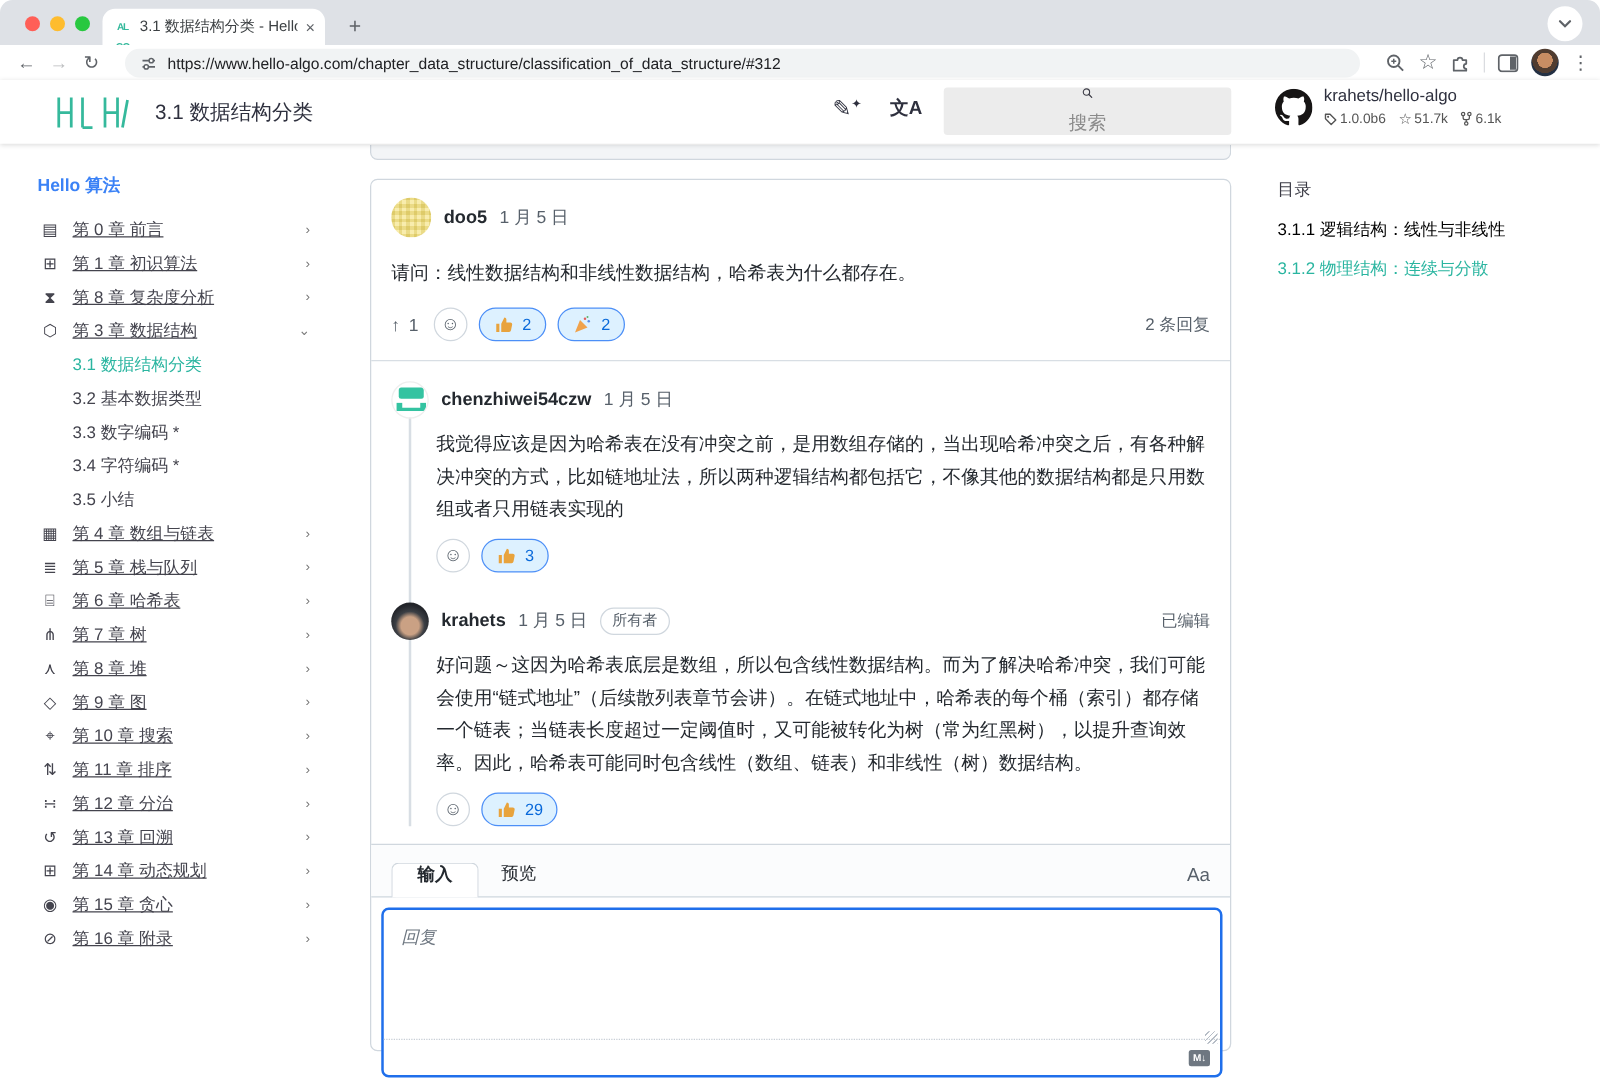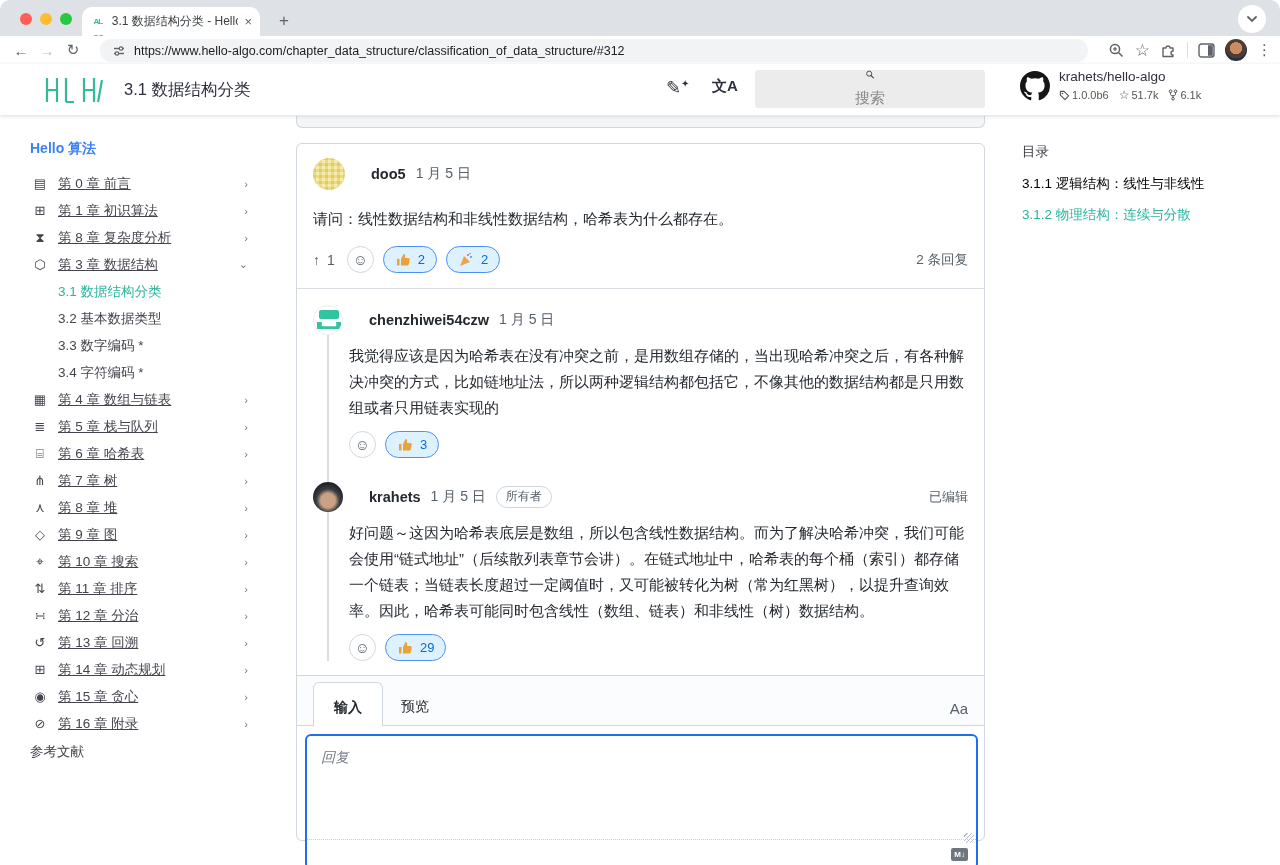--- a/index.html
+++ b/index.html
@@ -83,21 +83,21 @@
     background-blend-mode:multiply; }
   .av-r1 { width:30px; height:30px; background:
       linear-gradient(#fff,#fff); position:relative; overflow:hidden; border:1px solid #eee; }
   .av-r1::before { content:""; position:absolute; left:5px; top:4px; width:20px; height:9px;
       background:#34c3a1; border-radius:2px; }
   .av-r1::after { content:""; position:absolute; left:3px; top:16px; width:24px; height:7px;
       background:#34c3a1; clip-path:polygon(0 0,20% 0,20% 60%,80% 60%,80% 0,100% 0,100% 100%,0 100%); }
   .av-r2 { width:30px; height:30px;
     background:radial-gradient(circle at 50% 62%, #caa184 0 30%, #3c3f44 48%, #23252a 70%); }
 
-  .c-name { font-weight:bold; font-size:14.5px; color:var(--ink);margin-left:16px; }
+  .c-name { font-weight:bold; font-size:14.5px; color:var(--ink); }
   .c-date { font-size:14px; color:var(--muted); }
   .owner-badge { font-size:12px; color:var(--muted); border:1px solid var(--border);
     border-radius:12px; padding:1px 9px 2px; }
   .edited { margin-left:auto; font-size:13px; color:var(--muted); }
   .c-text { font-size:15px; color:var(--ink); line-height:26px; }
 
   .rx-row { display:flex; align-items:center; gap:9px; }
   .upvote { display:flex; align-items:center; gap:7px; color:var(--muted); font-size:14px; margin-right:3px; }
   .smiley { width:27px; height:27px; border:1px solid var(--border); border-radius:50%;
     background:#fff; color:var(--muted); font-size:15px; line-height:25px; text-align:center; }
@@ -115,21 +115,21 @@
   .thread-line { position:absolute; left:30px; top:18px; bottom:0; width:2px; background:#d8dee4; }
   .reply { position:relative; margin-bottom:14px; }
   .reply .c-head { position:relative; z-index:1; }
   .reply-body { margin-left:36px; }
   .reply .c-text { margin:8px 0 10px; }
 
   .replyform { border-top:1px solid var(--border); margin-top:4px; }
   .tabbar { position:relative; display:flex; align-items:flex-end; padding:6px 16px 0;
     border-bottom:1px solid var(--border); background:#fbfcfd; }
   .tab-write { background:#fff; border:1px solid var(--border); border-bottom:none;
-    border-radius:6px 6px 0 0; padding:16px 20px 9px; font-size:14px; font-weight:bold;
+    border-radius:6px 6px 0 0; padding:0 20px 9px; font-size:14px; font-weight:bold;
     color:var(--ink); margin-bottom:-1px; position:relative; z-index:2; }
   .tab-preview { padding:8px 18px 9px; font-size:14px; color:var(--ink); }
   .fmt-aa { margin-left:auto; color:var(--muted); font-size:15px; padding-bottom:8px; }
 
   .editor-wrap { padding:8px 8px 0; }
   .editor { position:relative; width:673px; height:136px; border:2px solid #1f6feb; border-radius:6px;
     background:#fff; }
   .editor textarea { position:absolute; left:0; top:0; width:100%; height:104px; border:none; outline:none;
     resize:none; padding:13px 14px; font-size:14px; font-family:inherit; color:var(--ink); background:transparent;font-style:italic; }
   .editor textarea::placeholder { color:#6e7781; }
@@ -279,20 +279,21 @@
   <div class="chap">
       <span class="ic">⬡</span>
       <span class="lbl">第 3 章   数据结构</span>
       <span class="chev">⌄</span>
     </div>
 
   <div class="sect active">3.1   数据结构分类</div>
   <div class="sect">3.2   基本数据类型</div>
   <div class="sect">3.3   数字编码 *</div>
   <div class="sect">3.4   字符编码 *</div>
+  <div class="sect">3.5   小结</div>
 
   <div class="chap">
       <span class="ic">▦</span>
       <span class="lbl">第 4 章   数组与链表</span>
       <span class="chev">›</span>
     </div>
   <div class="chap">
       <span class="ic">≣</span>
       <span class="lbl">第 5 章   栈与队列</span>
       <span class="chev">›</span>
@@ -346,21 +347,20 @@
       <span class="ic">◉</span>
       <span class="lbl">第 15 章   贪心</span>
       <span class="chev">›</span>
     </div>
   <div class="chap">
       <span class="ic">⊘</span>
       <span class="lbl">第 16 章   附录</span>
       <span class="chev">›</span>
     </div>
 
-  <div class="side-foot">参考文献</div>
 </div>
 
 <div class="toc">
   <div class="toc-title">目录</div>
   <div class="toc-item">3.1.1   逻辑结构：线性与非线性</div>
   <div class="toc-item active">3.1.2   物理结构：连续与分散</div>
 </div>
 
 <div class="cut-card"></div>
 

